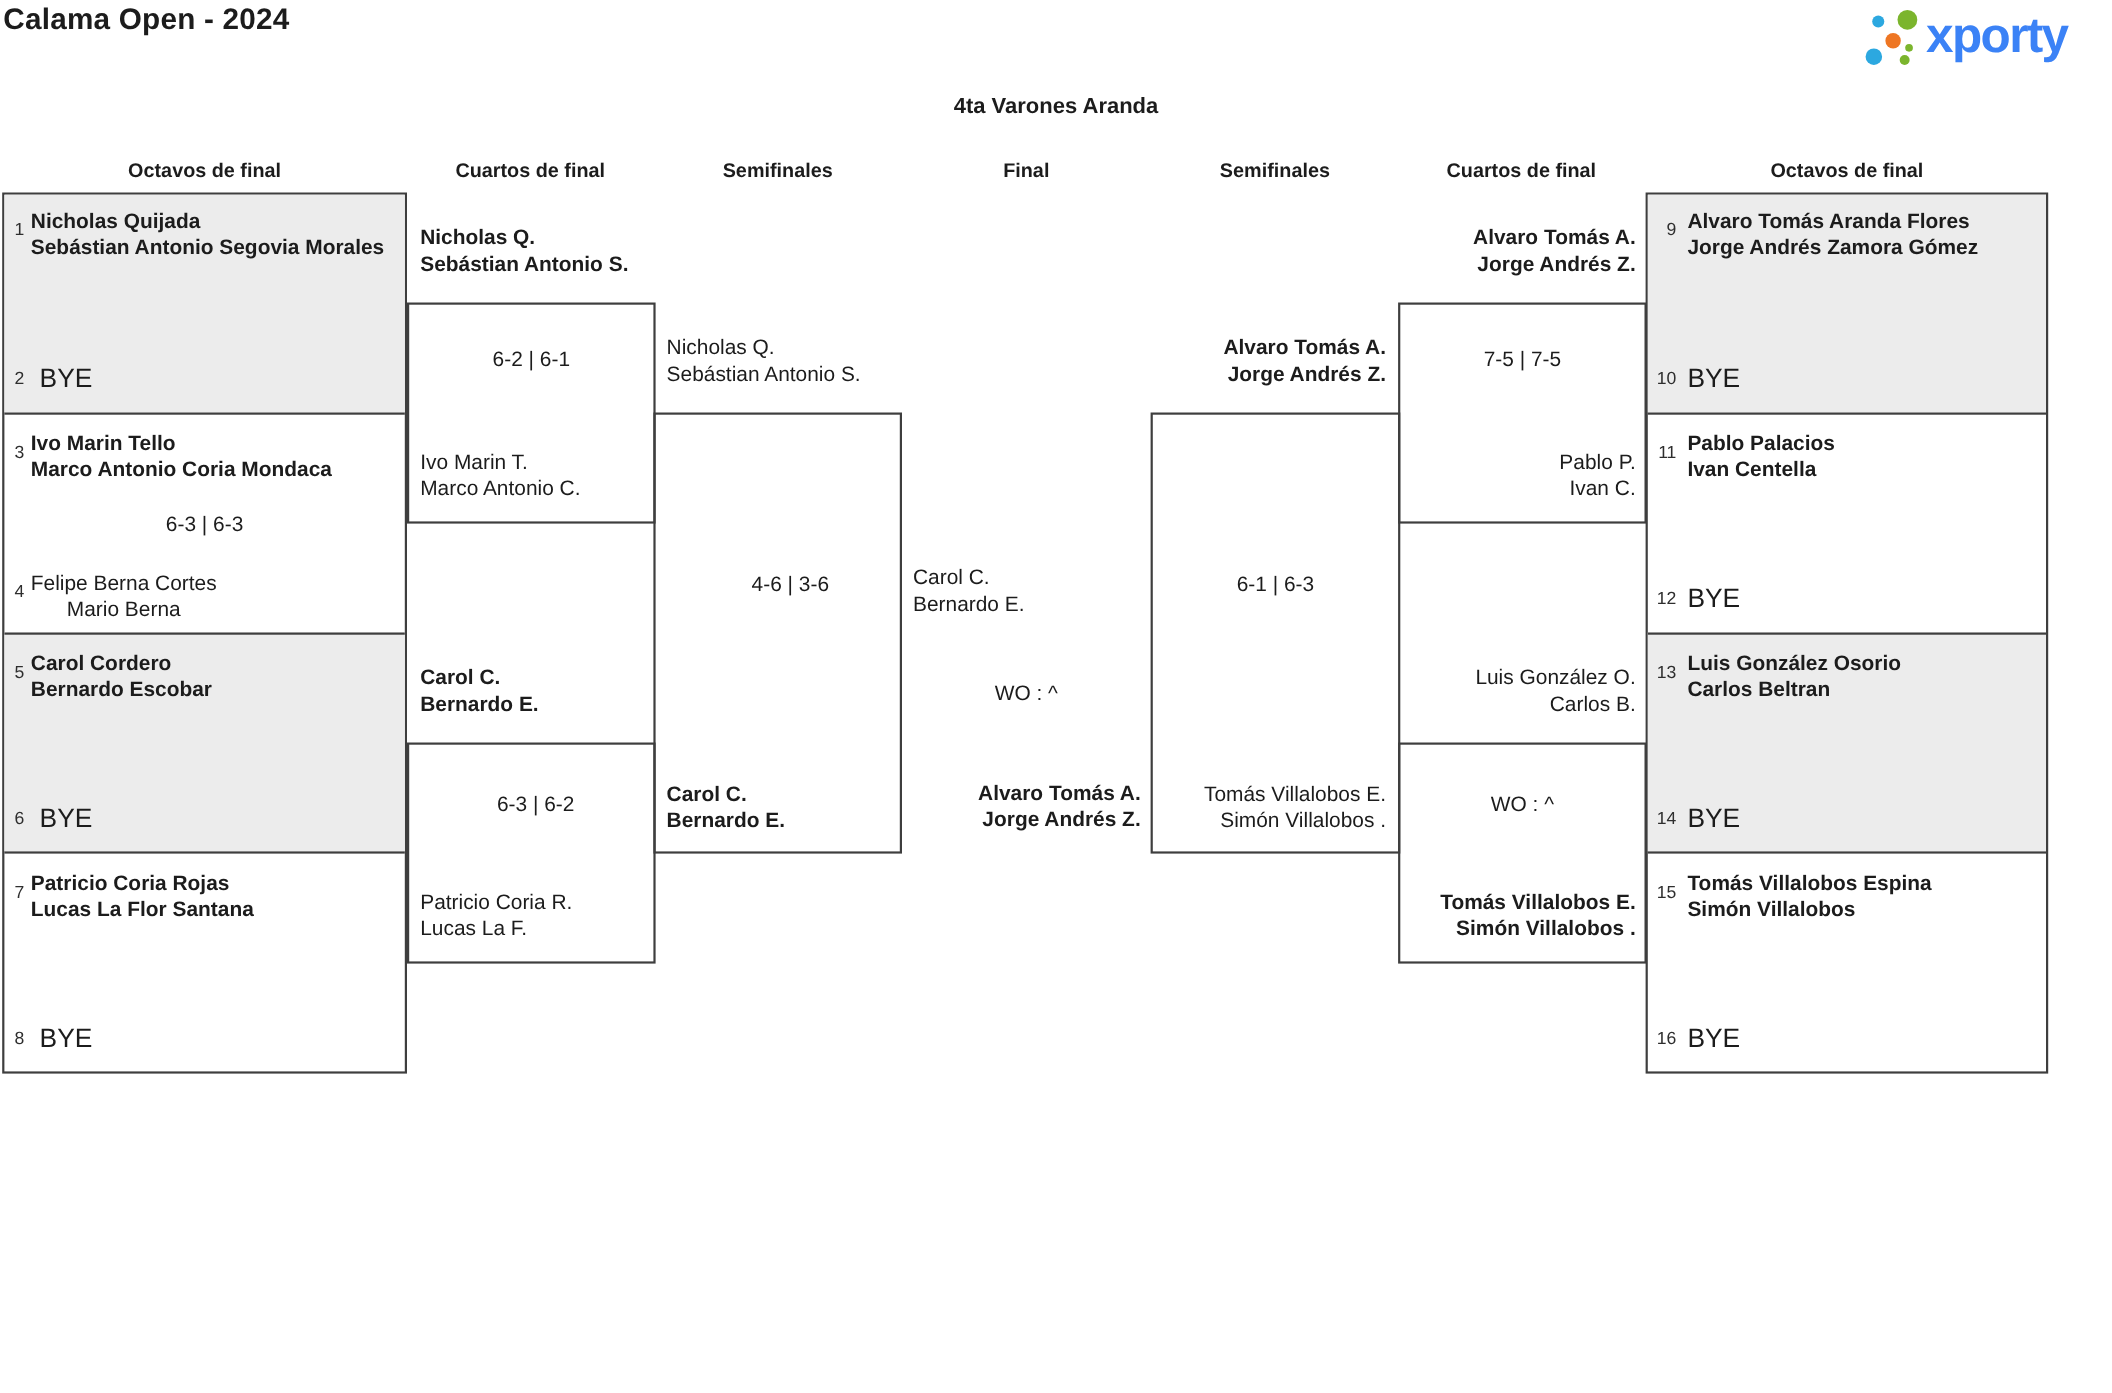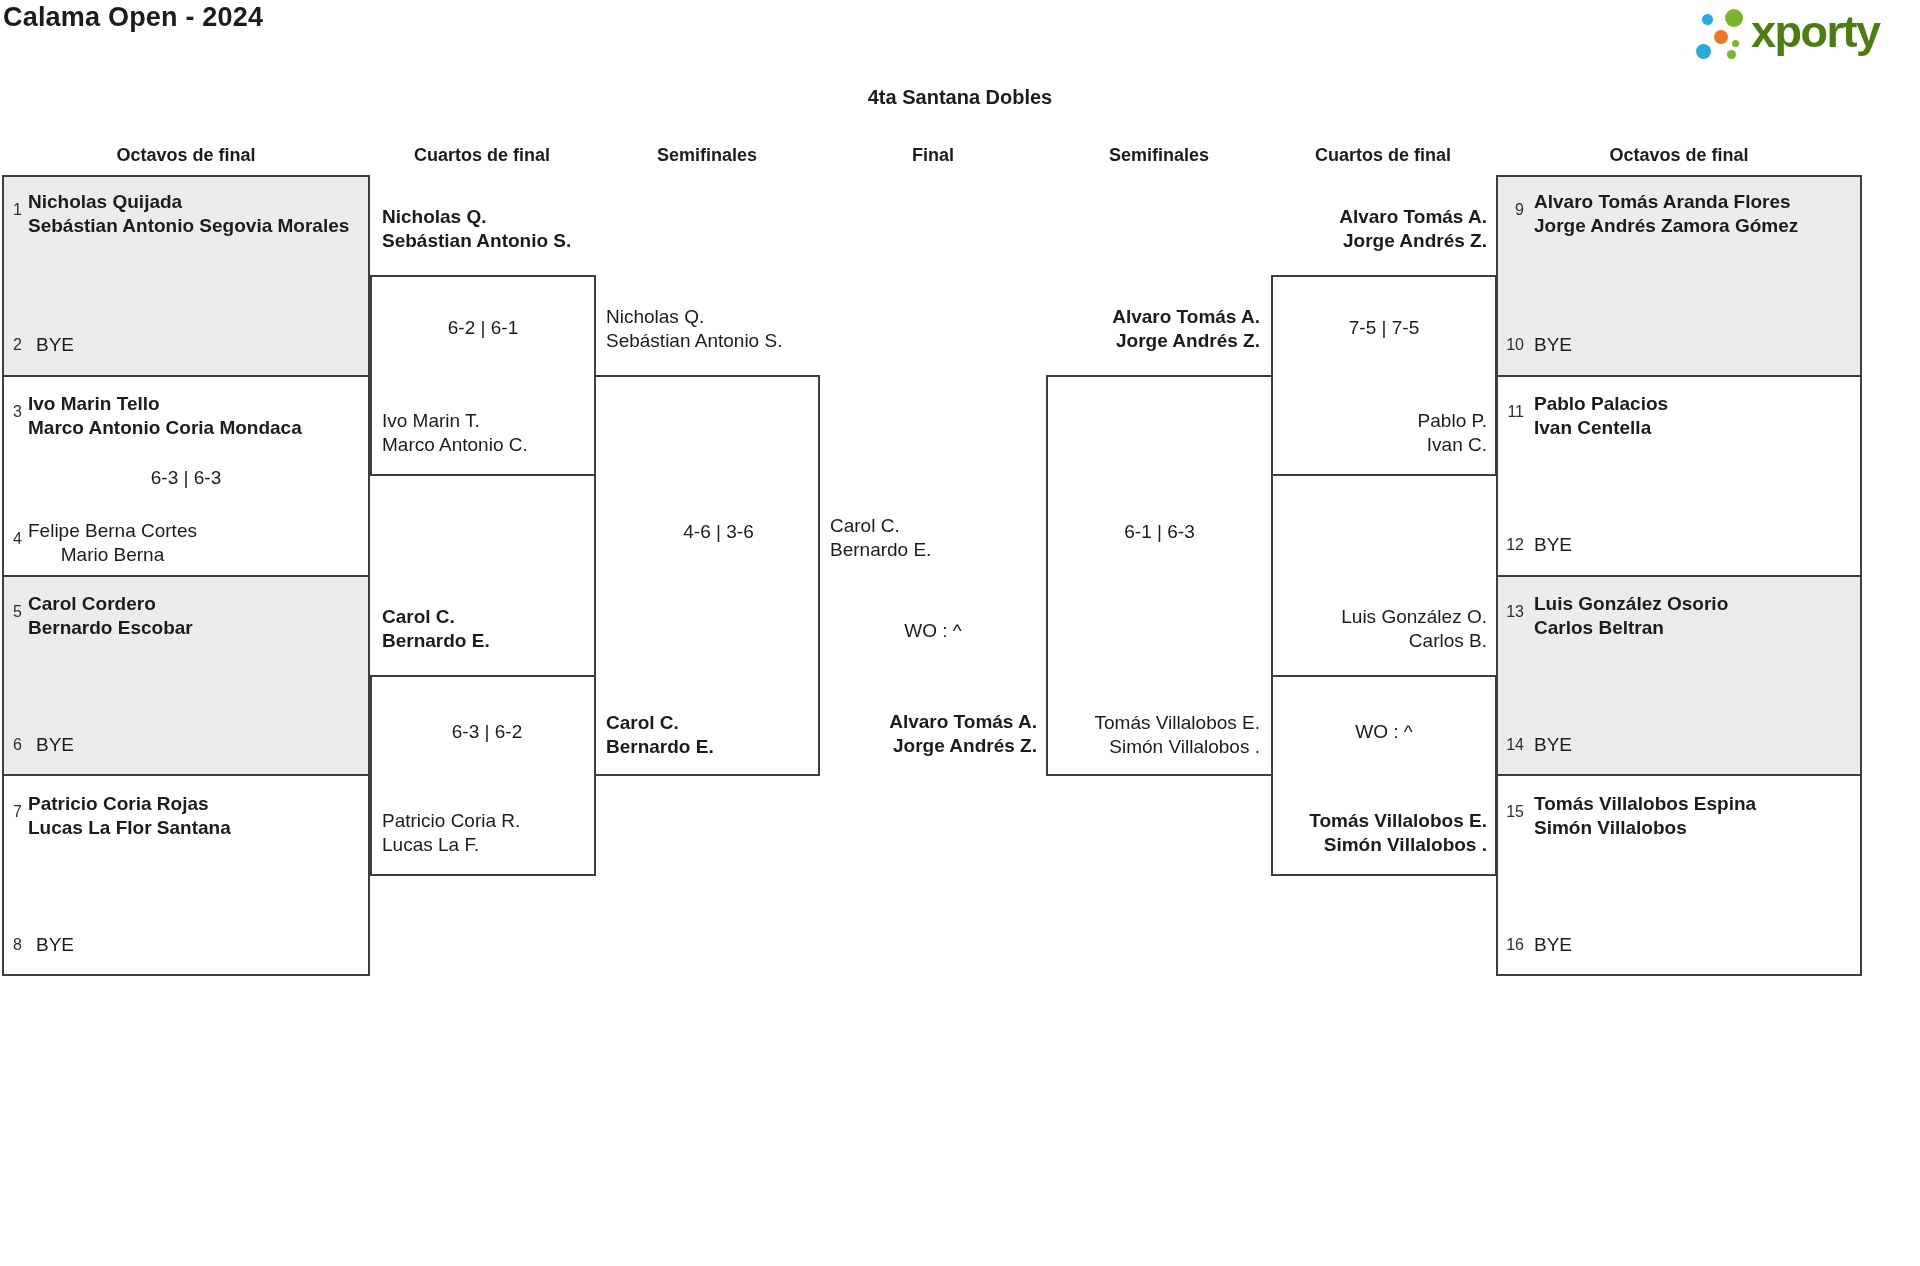--- a/index.html
+++ b/index.html
@@ -23,44 +23,44 @@
   
   .mbox { position:absolute; border:2px solid #3e3e3e; box-sizing:border-box; background:transparent; }
 
   .names { position:absolute; font-size:19px; line-height:24px; white-space:nowrap; }
   .b { font-weight:700; }
   .ra { text-align:right; }
   .seed { position:absolute; font-size:16px; line-height:24px; color:#2e2e2e; text-align:right; white-space:nowrap; }
   .seed-l { width:18px; }
   .seed-r { width:28px; }
   .score { position:absolute; font-size:19px; line-height:24px; text-align:center; white-space:nowrap; }
-  .bye { position:absolute; font-size:19px; line-height:24px; white-space:nowrap; }
+  .bye { position:absolute; font-size:24px; line-height:24px; white-space:nowrap; }
 
   
   .logo-word { position:absolute; left:1751px; top:6px; font-size:45px; font-weight:800; letter-spacing:-1.5px; white-space:nowrap; }
   .dot { position:absolute; border-radius:50%; }
 </style>
 </head>
 <body>
 
 <div class="stage">
 
   <div class="t1">Calama Open - 2024</div>
 
   <div>
     <span class="dot" style="left:1702px;top:14px;width:11px;height:11px;background:#2ca8e0;"></span>
     <span class="dot" style="left:1725px;top:9px;width:18px;height:18px;background:#7bb52d;"></span>
     <span class="dot" style="left:1714px;top:30px;width:14px;height:14px;background:#ee7623;"></span>
     <span class="dot" style="left:1732px;top:40px;width:7px;height:7px;background:#7bb52d;"></span>
     <span class="dot" style="left:1696px;top:44px;width:15px;height:15px;background:#2ca8e0;"></span>
     <span class="dot" style="left:1727px;top:50px;width:9px;height:9px;background:#7bb52d;"></span>
-    <span class="logo-word" style="color:#4d7c0f;">xporty</span>
-  </div>
-
-  <div class="bracket-title">4ta Santana Dobles</div>
+    <span class="logo-word" style="color:#3b82f6;">xporty</span>
+  </div>
+
+  <div class="bracket-title">4ta Varones Aranda</div>
 
   <div class="round-h" style="left:66px;">Octavos de final</div>
   <div class="round-h" style="left:362px;">Cuartos de final</div>
   <div class="round-h" style="left:587px;">Semifinales</div>
   <div class="round-h" style="left:813px;">Final</div>
   <div class="round-h" style="left:1039px;">Semifinales</div>
   <div class="round-h" style="left:1263px;">Cuartos de final</div>
   <div class="round-h" style="left:1559px;">Octavos de final</div>
 
   <div class="oct oct-l">

